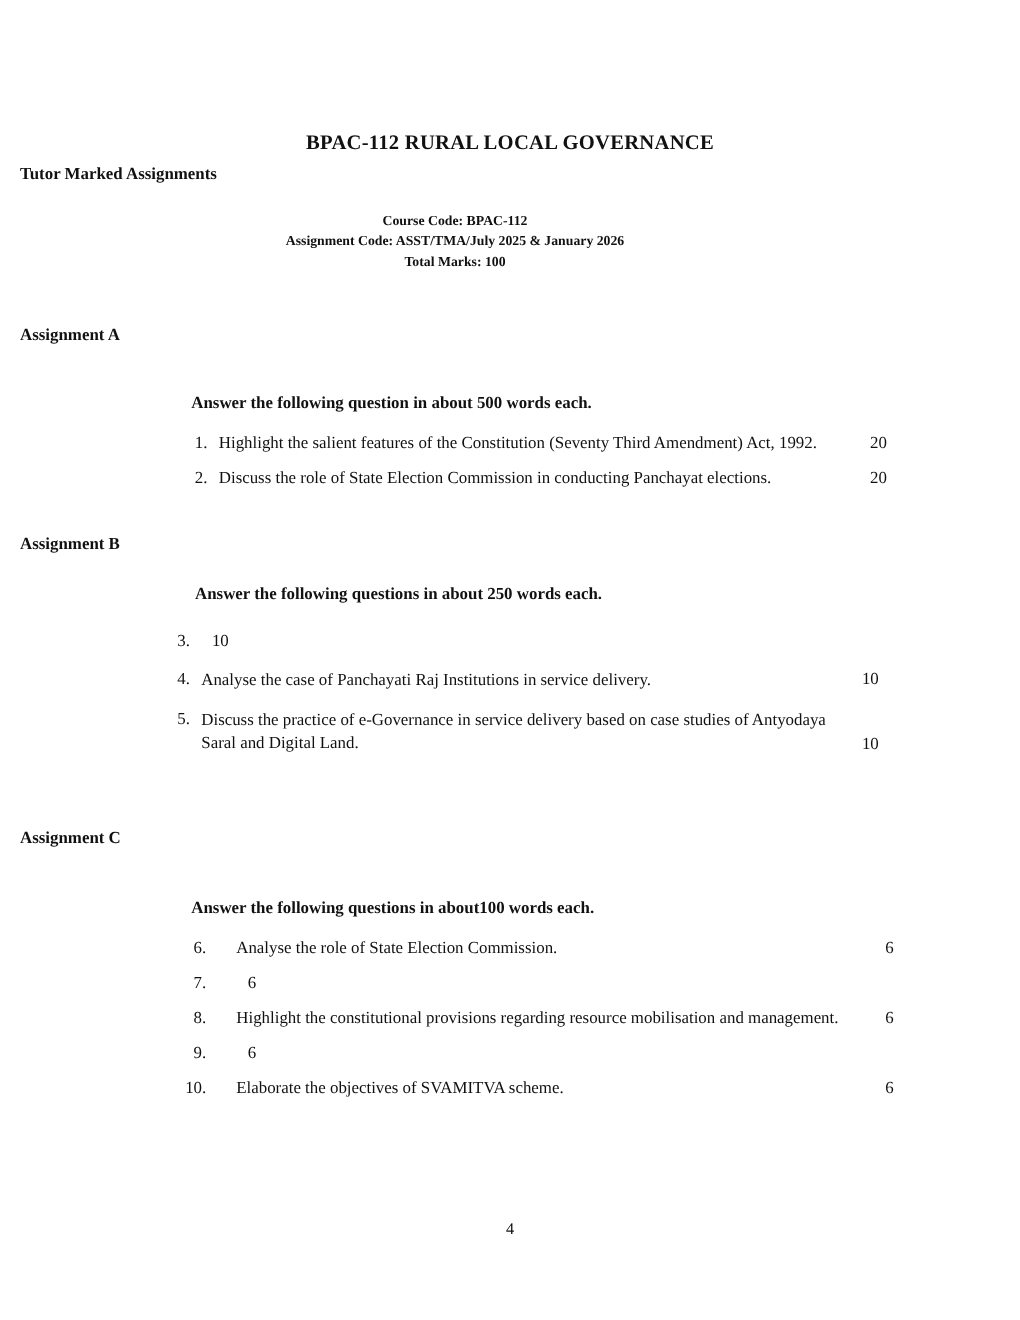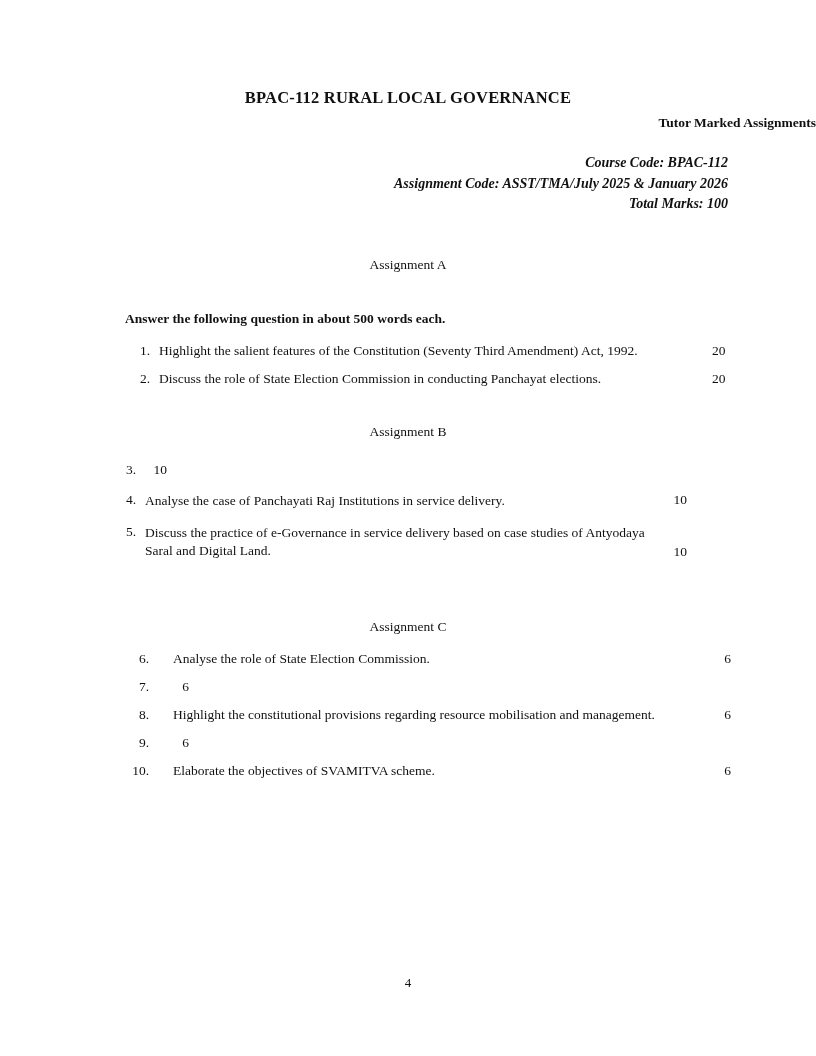--- a/index.html
+++ b/index.html
@@ -13,67 +13,66 @@
     font-family: "Liberation Serif", "DejaVu Serif", serif;
     color: #111111;
     position: relative;
     overflow: hidden;
   }
   .page {
     position: relative;
     width: 816px;
     height: 1056px;
     box-sizing: border-box;
-    padding: 0;
+    padding: 16px;
   }
 
   
   .doc-title {
     text-align: center;
     font-weight: bold;
     font-size: 16.5px;
     letter-spacing: 0.2px;
     margin: 0;
     padding-top: 88px;
   }
   .doc-subtitle {
-    text-align: right;
+    text-align: left;
     font-weight: bold;
     font-size: 13.5px;
     margin: 0;
     padding-top: 7px;
   }
 
   
   .meta {
     margin-top: 22px;
     padding-right: 88px;
-    text-align: right;
-    font-weight: bold;
-    font-size: 14px;
+    text-align: center;
+    font-weight: bold;
+    font-size: 11px;
     line-height: 1.48;
-    font-style: italic;
   }
   .meta div { white-space: nowrap; }
 
   
   .section-heading {
-    text-align: center;
-    font-weight: normal;
+    text-align: left;
+    font-weight: bold;
     font-size: 13.5px;
     margin: 0;
   }
   .assignment-a-heading { margin-top: 42px; }
   .assignment-b-heading { margin-top: 37px; }
   .assignment-c-heading { margin-top: 59px; }
 
   .instruction {
     font-weight: bold;
     font-size: 13.5px;
-    margin: 0;
+    margin: 12px;
   }
   .instr-a { margin-top: 38px; padding-left: 125px; }
   .instr-b { margin-top: 24px; padding-left: 128px; }
   .instr-c { margin-top: 40px; padding-left: 125px; }
 
   
   .qlist {
     margin: 0;
     padding: 0;
     list-style: none;
@@ -149,39 +148,41 @@
       <span class="qmarks">20</span>
     </li>
     <li class="qrow">
       <span class="qnum">2.</span>
       <span class="qtext">Discuss the role of State Election Commission in conducting Panchayat elections.</span>
       <span class="qmarks">20</span>
     </li>
   </ul>
 
   <h3 class="section-heading assignment-b-heading">Assignment B</h3>
+  <p class="instruction instr-b">Answer the following questions in about 250 words each.</p>
 
   <ul class="qlist group-b">
     <li class="qrow">
       <span class="qnum">3.</span>
       <span class="qmarks">10</span>
     </li>
     <li class="qrow">
       <span class="qnum">4.</span>
       <span class="qtext">Analyse the case of Panchayati Raj Institutions in service delivery.</span>
       <span class="qmarks">10</span>
     </li>
     <li class="qrow two-line">
       <span class="qnum">5.</span>
       <span class="qtext">Discuss the practice of e-Governance in service delivery based on case studies of Antyodaya Saral and Digital Land.</span>
       <span class="qmarks">10</span>
     </li>
   </ul>
 
   <h3 class="section-heading assignment-c-heading">Assignment C</h3>
+  <p class="instruction instr-c">Answer the following questions in about100 words each.</p>
 
   <ul class="qlist group-c">
     <li class="qrow">
       <span class="qnum">6.</span>
       <span class="qtext">Analyse the role of State Election Commission.</span>
       <span class="qmarks">6</span>
     </li>
     <li class="qrow">
       <span class="qnum">7.</span>
       <span class="qmarks">6</span>

